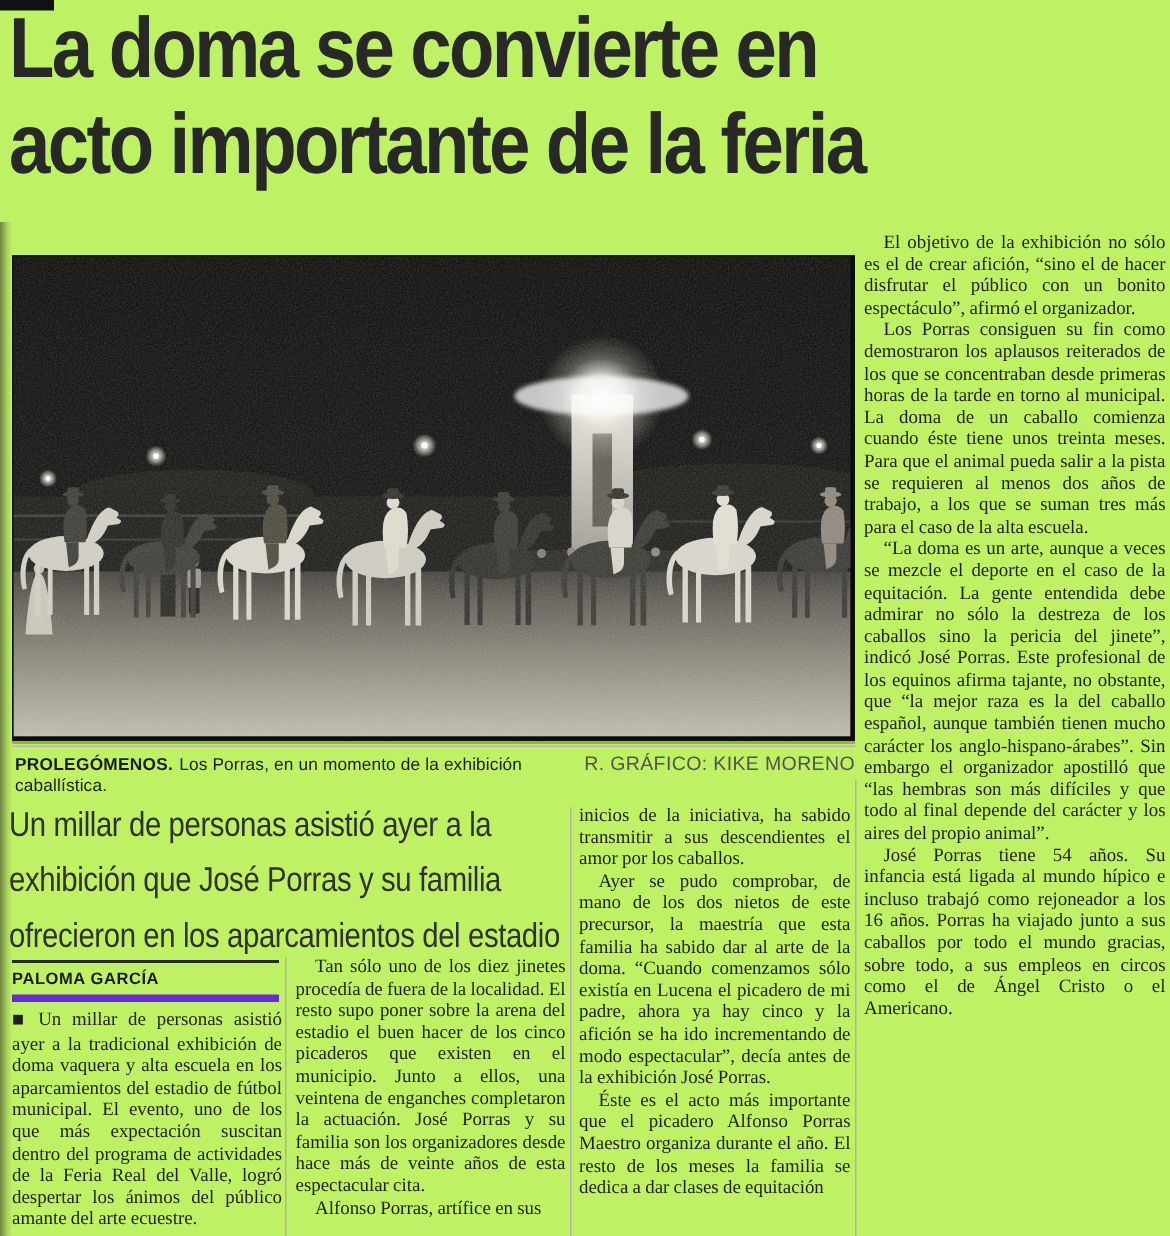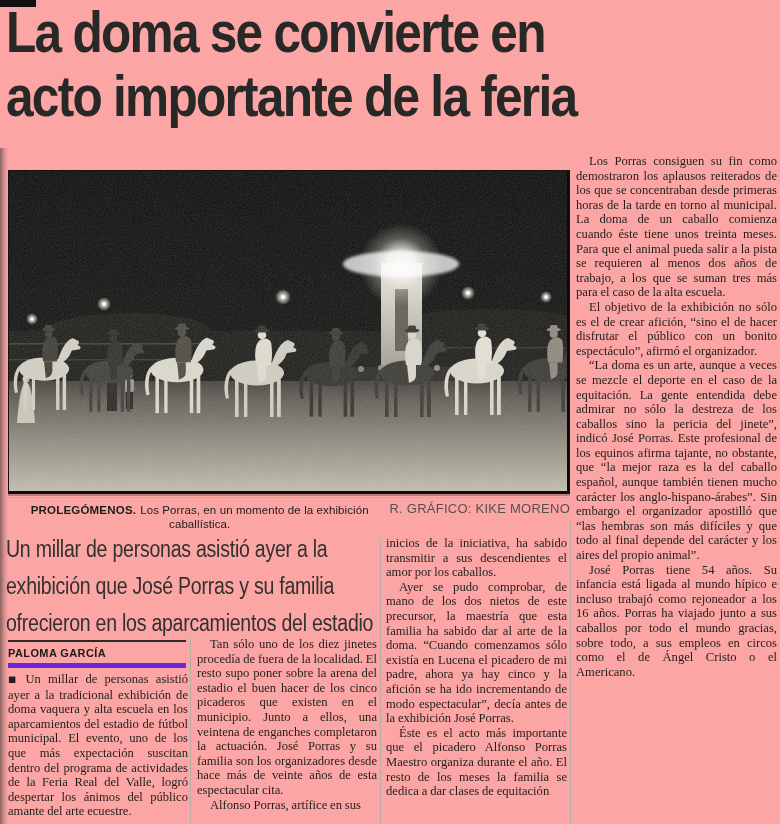--- a/index.html
+++ b/index.html
@@ -1,18 +1,18 @@
 <!DOCTYPE html>
 <html lang="es"><head>
 <meta charset="utf-8">
 <style>
   html,body{margin:0;padding:0;background:#e8e6e1;}
   .page{
     position:relative;width:780px;height:824px;overflow:hidden;
-    background:#fca5a5;
+    background:#bef264;
     font-family:"Liberation Sans",sans-serif;color:#222120;
   }
   .corner-mark{position:absolute;left:0;top:0;width:36px;height:7px;background:#111;}
   .edge-shadow{position:absolute;left:0;top:148px;bottom:0;width:8px;
     background:linear-gradient(90deg,rgba(45,43,40,.55),rgba(45,43,40,.18) 55%,rgba(45,43,40,0));}
   .headline{
     position:absolute;left:6px;top:0;margin:0;width:840px;
     font-size:57px;line-height:64px;font-weight:700;letter-spacing:-2px;
     color:#282827;transform:scaleX(.87);transform-origin:left top;
   }
@@ -20,21 +20,21 @@
   .photo{
     position:absolute;left:8px;top:170px;width:560px;height:322px;margin:0;
     border:1px solid #15130f;background:#0b0b0a;box-shadow:0 2px 0 rgba(0,0,0,.25);
   }
   .photo svg{display:block;}
   .caption-divider{position:absolute;left:8px;top:497px;width:562px;height:1px;background:#b7b3ac;}
   .caption-row{
     position:absolute;left:8px;top:500px;width:562px;
     display:flex;justify-content:space-between;align-items:flex-start;
   }
-  .caption{margin:3px 0 0 2px;font-size:11.5px;line-height:14px;color:#1c1c1b;letter-spacing:.1px;text-align:center;}
+  .caption{margin:3px 0 0 2px;font-size:11.5px;line-height:14px;color:#1c1c1b;letter-spacing:.1px;}
   .caption strong{font-weight:700;margin-right:4px;letter-spacing:.2px;}
   .credit{font-size:13px;color:#54524e;letter-spacing:.25px;margin-top:1px;white-space:nowrap;}
   .subhead{
     position:absolute;left:6px;top:531px;margin:0;width:440px;
     font-size:23px;line-height:37px;font-weight:400;letter-spacing:-.3px;
     color:#31312f;transform:scaleX(.85);transform-origin:left top;
   }
   .subhead span{display:block;white-space:nowrap;}
   .byline{
     position:absolute;left:8px;top:640px;width:178px;
@@ -231,19 +231,19 @@
     <p class="ind">Ayer se pudo comprobar, de mano de los dos nietos de este precursor, la maestría que esta familia ha sabido dar al arte de la doma. “Cuando comenzamos sólo existía en Lucena el picadero de mi padre, ahora ya hay cinco y la afición se ha ido incrementando de modo espectacular”, decía antes de la exhibición José Porras.</p>
     <p class="ind">Éste es el acto más importante que el picadero Alfonso Porras Maestro organiza durante el año. El resto de los meses la familia se dedica a dar clases de equitación</p>
   </div>
 
   <div class="col col2">
     <p class="ind">Tan sólo uno de los diez jinetes procedía de fuera de la localidad. El resto supo poner sobre la arena del estadio el buen hacer de los cinco picaderos que existen en el municipio. Junto a ellos, una veintena de enganches completaron la actuación. José Porras y su familia son los organizadores desde hace más de veinte años de esta espectacular cita.</p>
     <p class="ind">Alfonso Porras, artífice en sus</p>
   </div>
 
   <div class="col col4">
+    <p class="ind">El objetivo de la exhibición no sólo es el de crear afición, “sino el de hacer disfrutar el público con un bonito espectáculo”, afirmó el organizador.</p>
     <p class="ind">Los Porras consiguen su fin como demostraron los aplausos reiterados de los que se concentraban desde primeras horas de la tarde en torno al municipal. La doma de un caballo comienza cuando éste tiene unos treinta meses. Para que el animal pueda salir a la pista se requieren al menos dos años de trabajo, a los que se suman tres más para el caso de la alta escuela.</p>
-    <p class="ind">El objetivo de la exhibición no sólo es el de crear afición, “sino el de hacer disfrutar el público con un bonito espectáculo”, afirmó el organizador.</p>
     <p class="ind">“La doma es un arte, aunque a veces se mezcle el deporte en el caso de la equitación. La gente entendida debe admirar no sólo la destreza de los caballos sino la pericia del jinete”, indicó José Porras. Este profesional de los equinos afirma tajante, no obstante, que “la mejor raza es la del caballo español, aunque también tienen mucho carácter los anglo-hispano-árabes”. Sin embargo el organizador apostilló que “las hembras son más difíciles y que todo al final depende del carácter y los aires del propio animal”.</p>
     <p class="ind">José Porras tiene 54 años. Su infancia está ligada al mundo hípico e incluso trabajó como rejoneador a los 16 años. Porras ha viajado junto a sus caballos por todo el mundo gracias, sobre todo, a sus empleos en circos como el de Ángel Cristo o el Americano.</p>
   </div>
 
 </div>
 
 </body></html>

